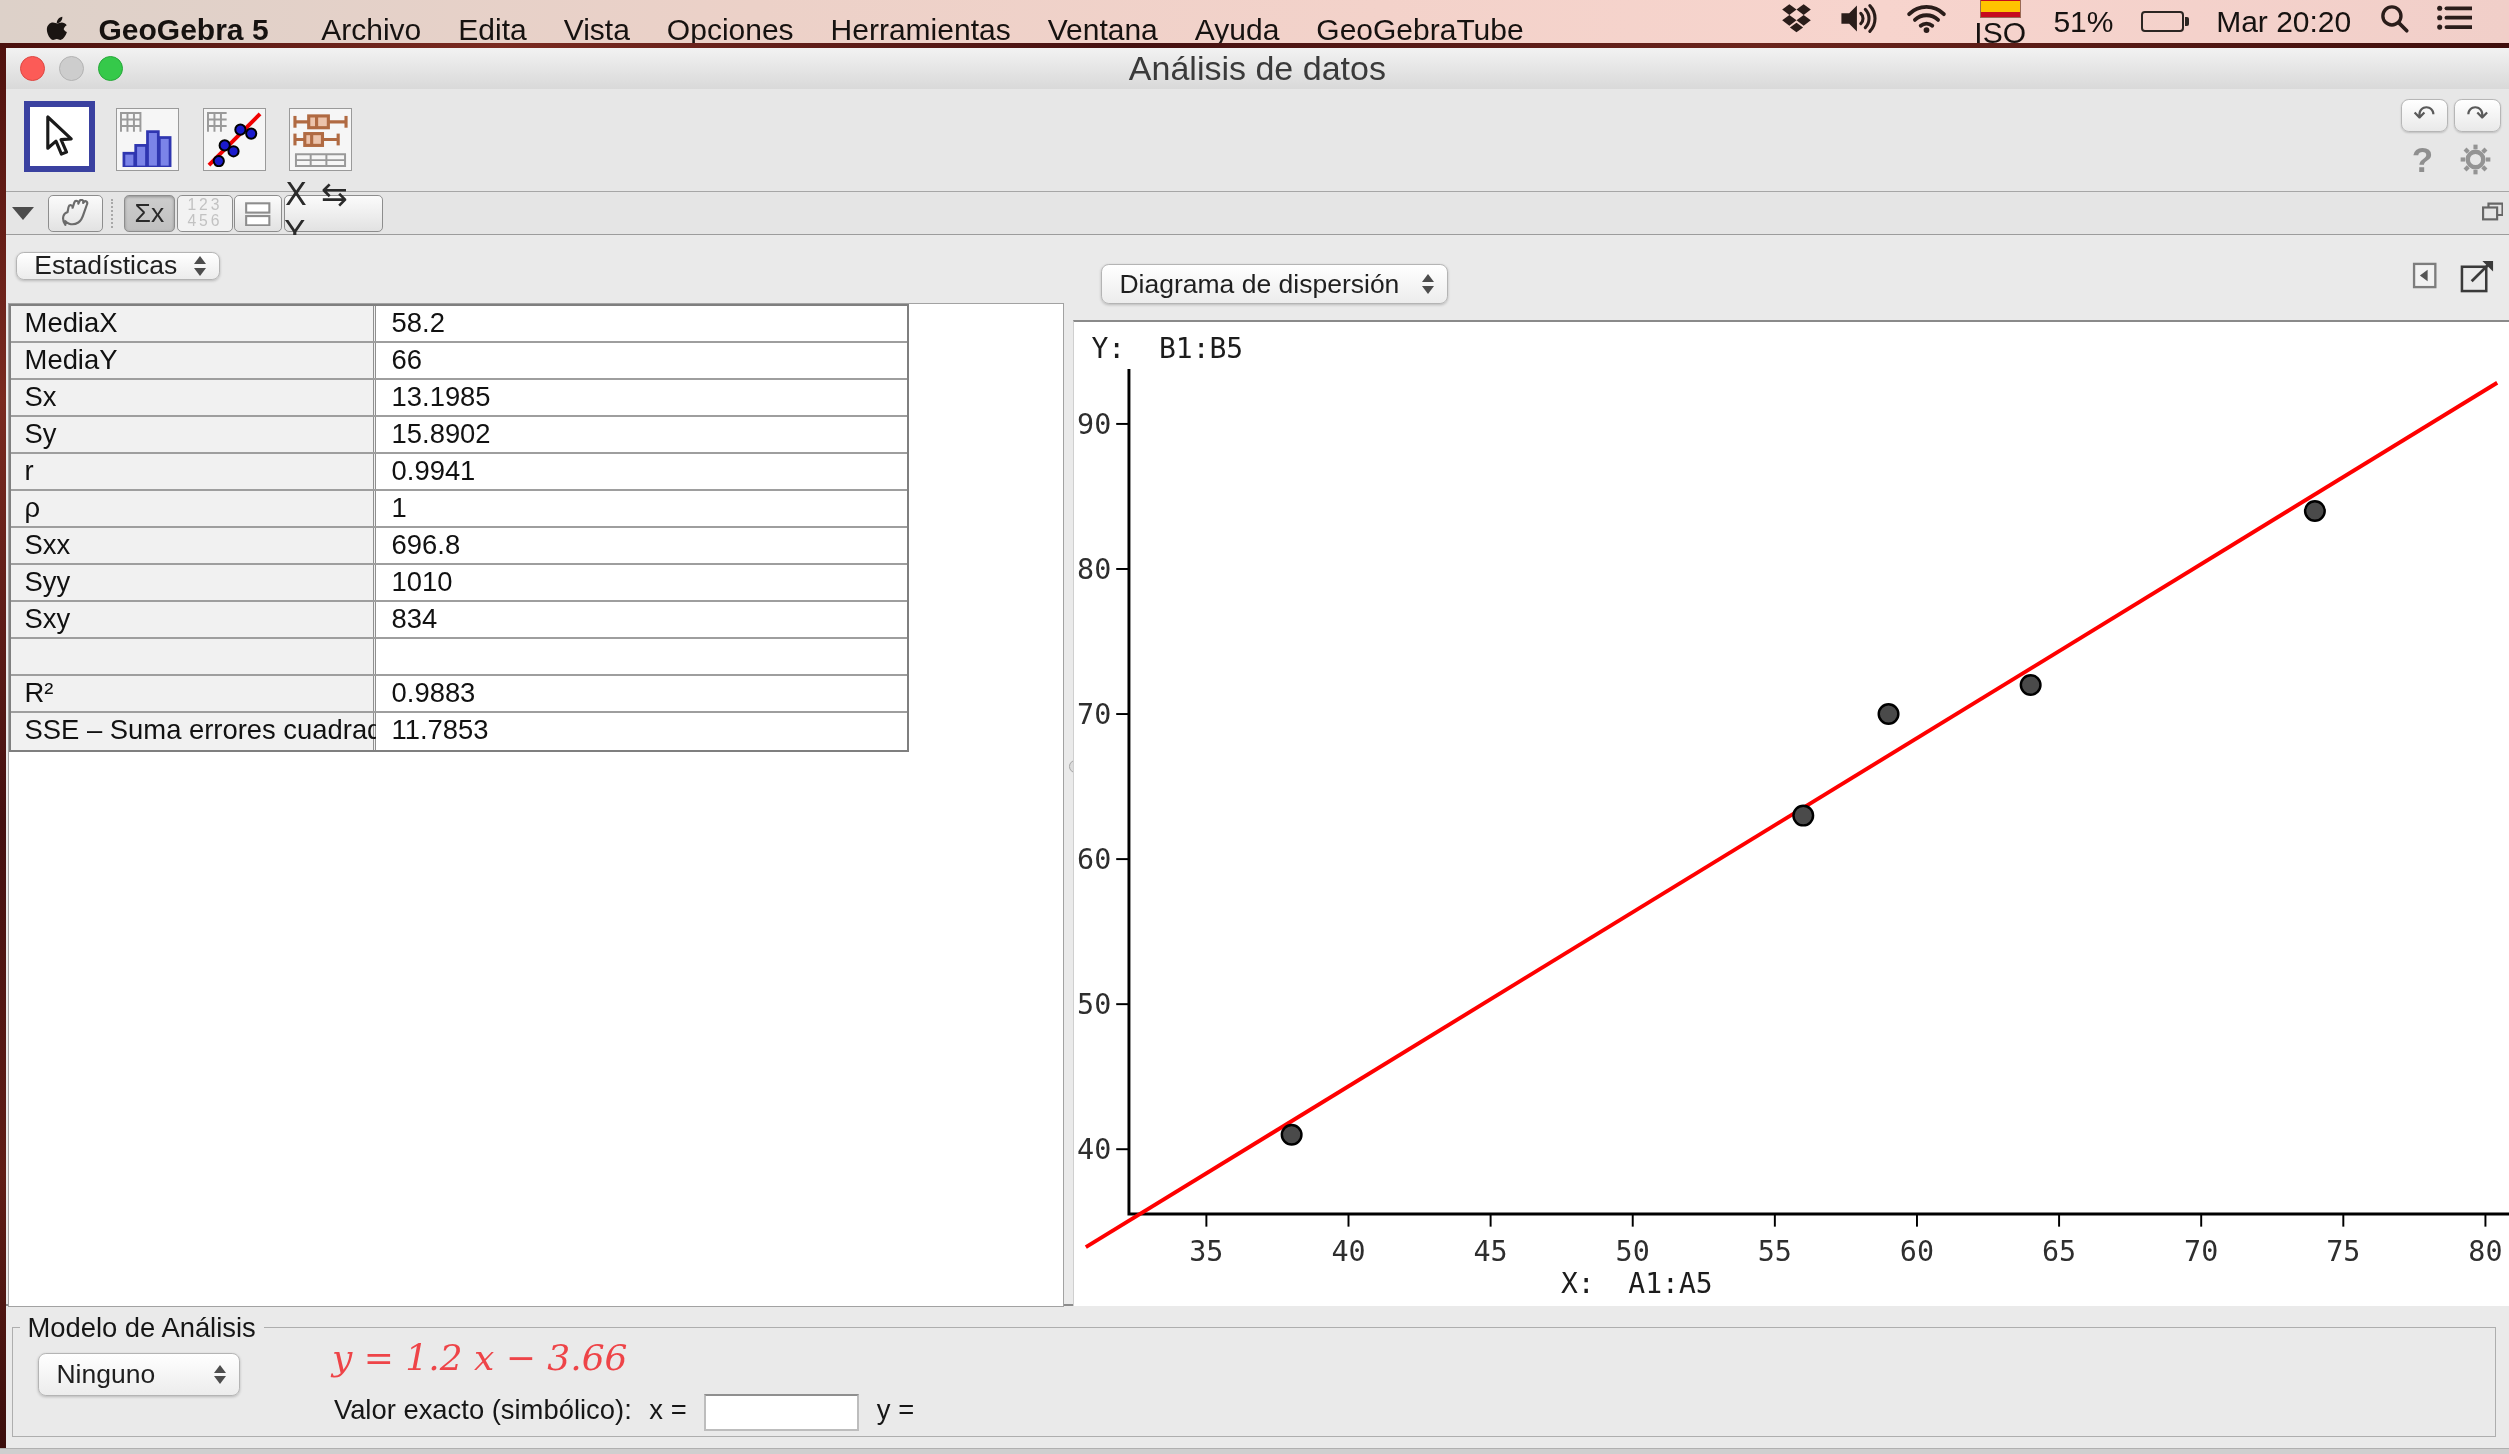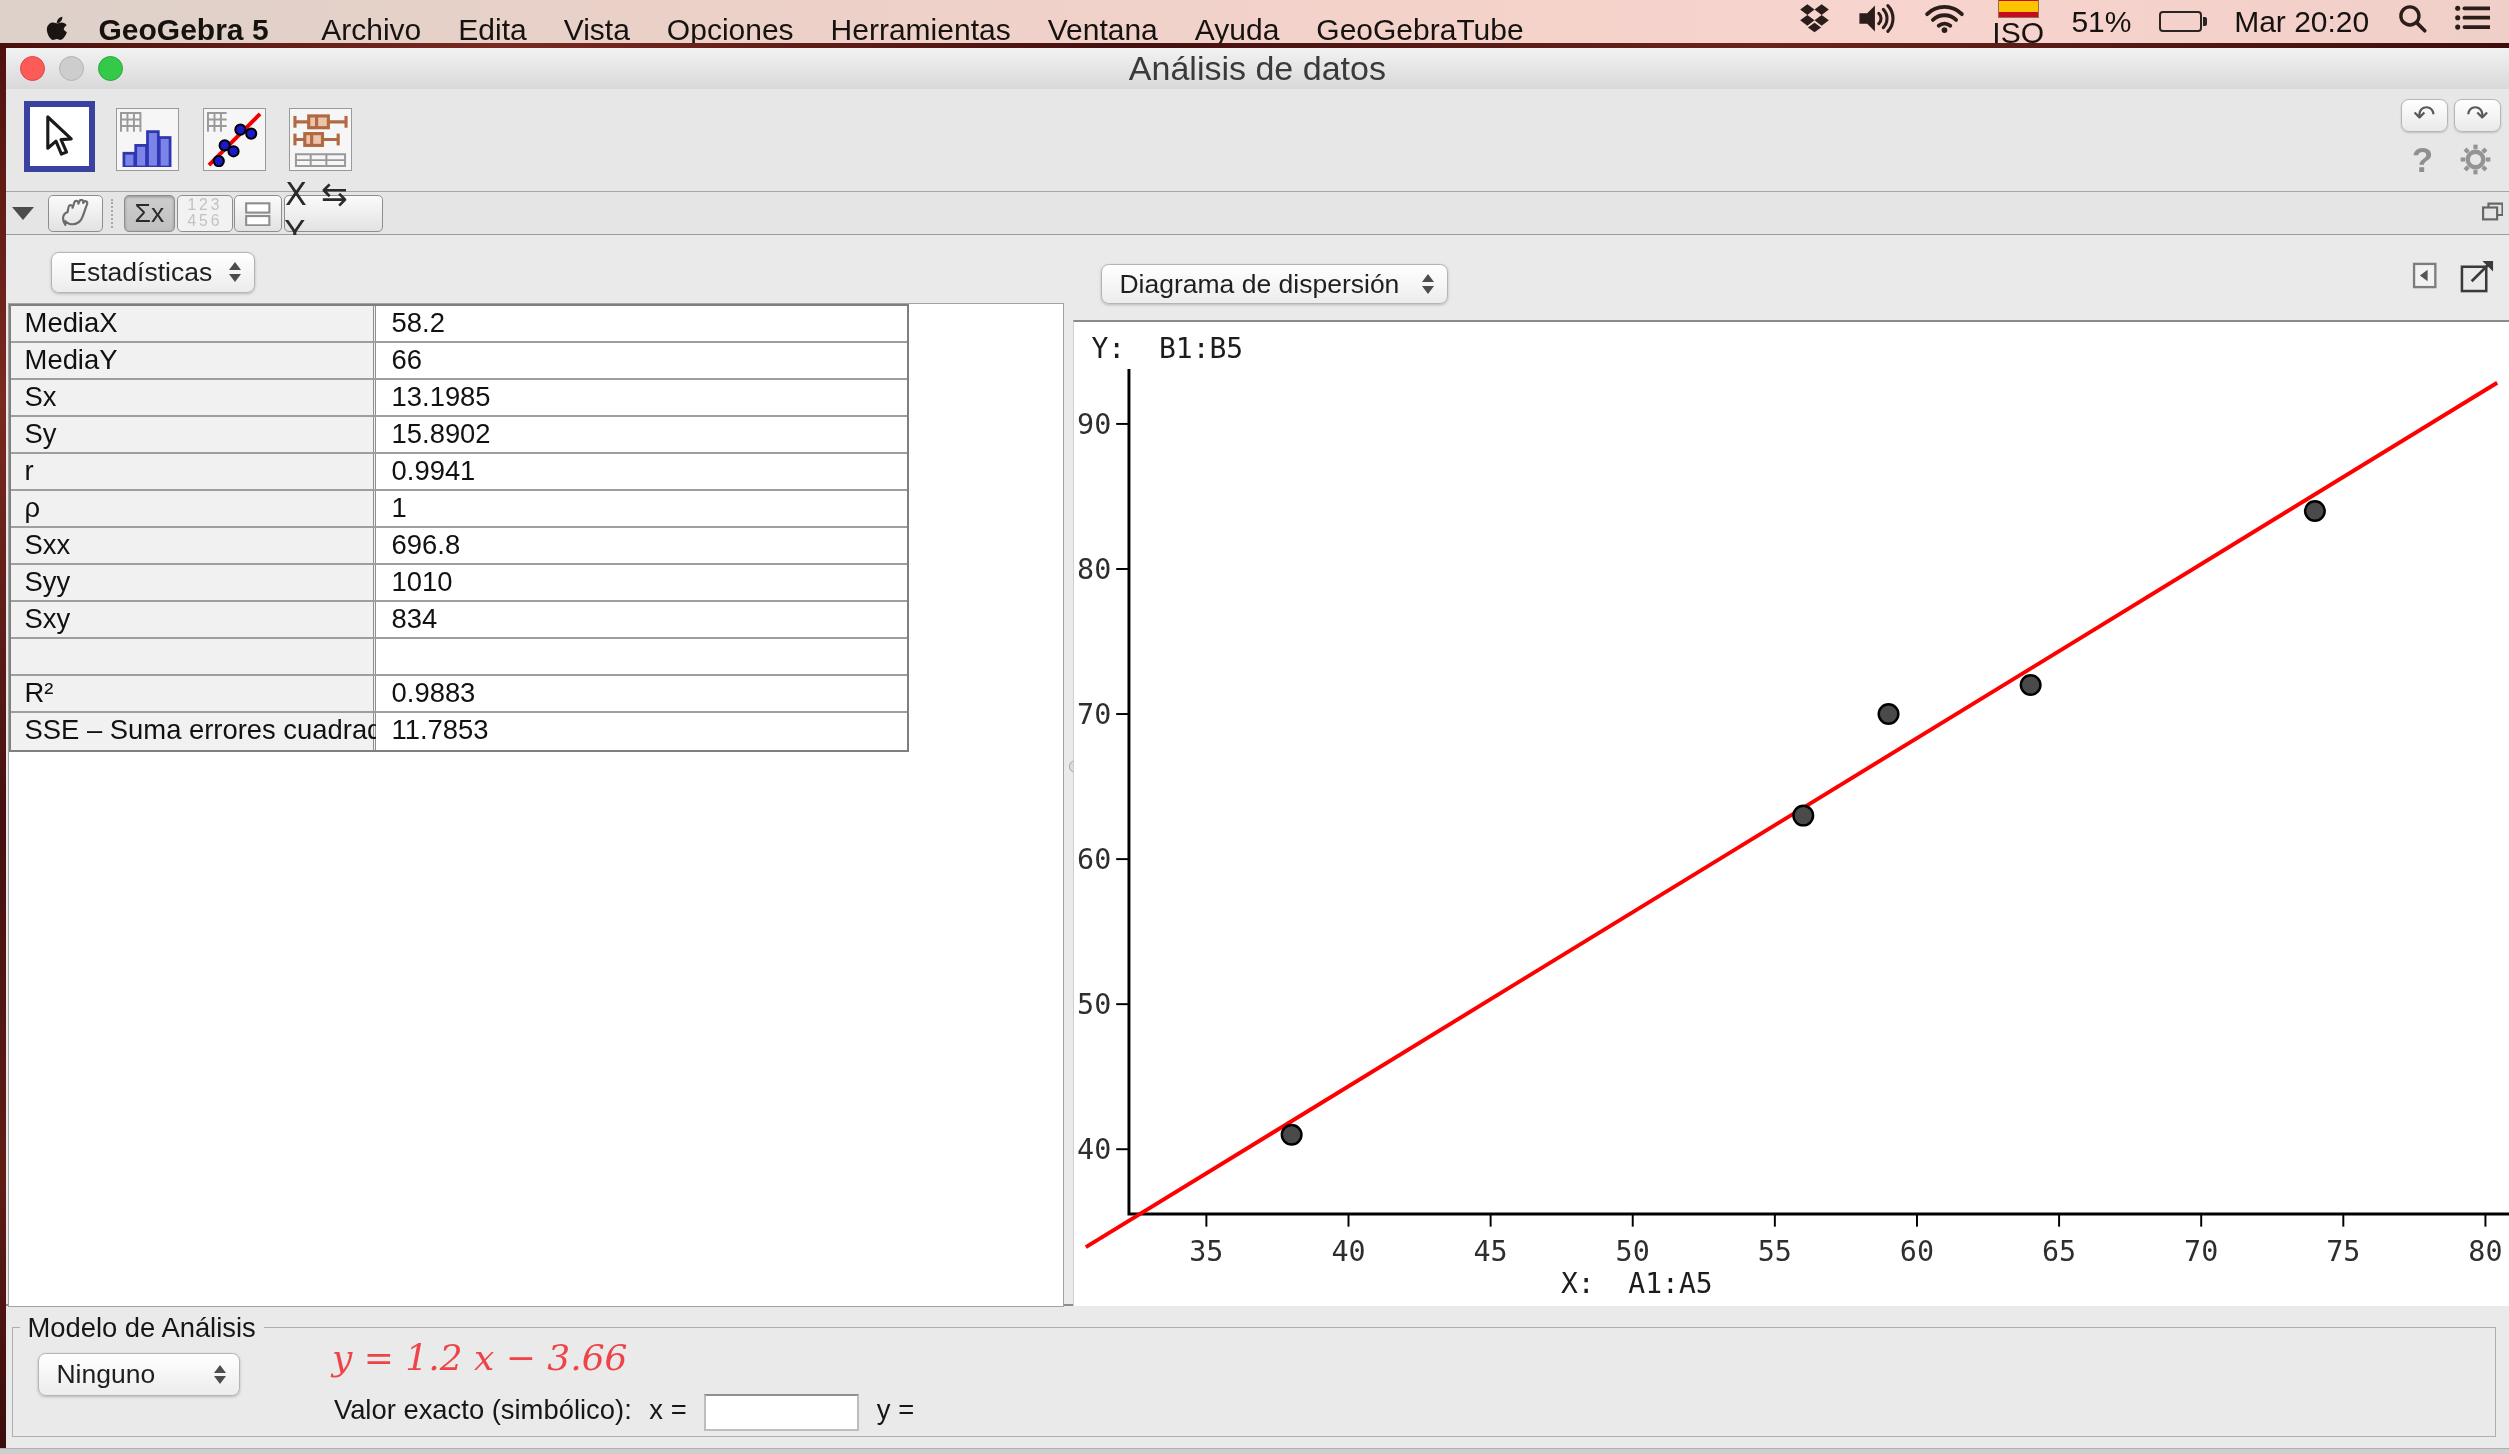--- a/index.html
+++ b/index.html
@@ -8,21 +8,21 @@
   .abs{position:absolute;}
 
   
   #menubar{position:absolute;left:0;top:0;width:2509px;height:59px;
     background:linear-gradient(90deg,#ddd1c9 0%,#ecd1c8 30%,#f3d2ca 55%,#f7d4cd 75%,#f1cfc9 100%);
     display:flex;align-items:center;color:#161210;font-size:30px;}
   #menubar .apple{margin-left:43px;margin-right:29px;display:flex;align-items:center;}
   #menubar .appname{font-weight:bold;margin-right:15.7px;}
   #menu-items{display:flex;align-items:center;}
   .menu-item{margin-left:37px;cursor:default;}
-  #status-cluster{position:absolute;right:19px;top:0;height:43px;display:flex;align-items:center;gap:27.4px;}
+  #status-cluster{position:absolute;right:37px;top:0;height:43px;display:flex;align-items:center;gap:27.4px;}
   .flagwrap{display:flex;flex-direction:column;align-items:center;line-height:1;}
   .flag{width:39px;height:21.6px;border:1px solid #9a6a55;display:flex;flex-direction:column;}
   .flag .r{flex:1;background:#c60b1e;}
   .flag .y{flex:2;background:#ffc400;}
   .battery{display:flex;align-items:center;}
   .batt-body{width:43px;height:21.6px;border:2px solid #2b2522;border-radius:3.9px;padding:2px;box-sizing:border-box;}
   .batt-fill{width:45%;height:100%;background:#2b2522;}
   .batt-nub{width:3.9px;height:9.8px;background:#2b2522;border-radius:0 2px 2px 0;margin-left:1px;}
 
   
@@ -316,21 +316,21 @@
     <div class="abs" style="left:2476px;top:9.8px;">
       <svg width="21.6" height="19.6" viewBox="0 0 20 18">
         <rect x="1" y="5" width="13" height="11" fill="none" stroke="#666" stroke-width="2"></rect>
         <path d="M6 5 V1.5 H19 V12 H14" fill="none" stroke="#666" stroke-width="2"></path>
       </svg>
     </div>
   </div>
 
   <div id="content">
 
-    <div class="dropdown" style="left:9.8px;top:16.7px;width:204px;height:41px;margin-left:35px;">
+    <div class="dropdown" style="left:9.8px;top:16.7px;width:204px;height:28px;">
       <span>Estadísticas</span>
       <span class="dd-arrows">
           <i class="up"></i>
           <i class="dn"></i>
         </span>
     </div>
 
     <div id="left-panel">
       <div id="stats-table">
           <div class="srow">

